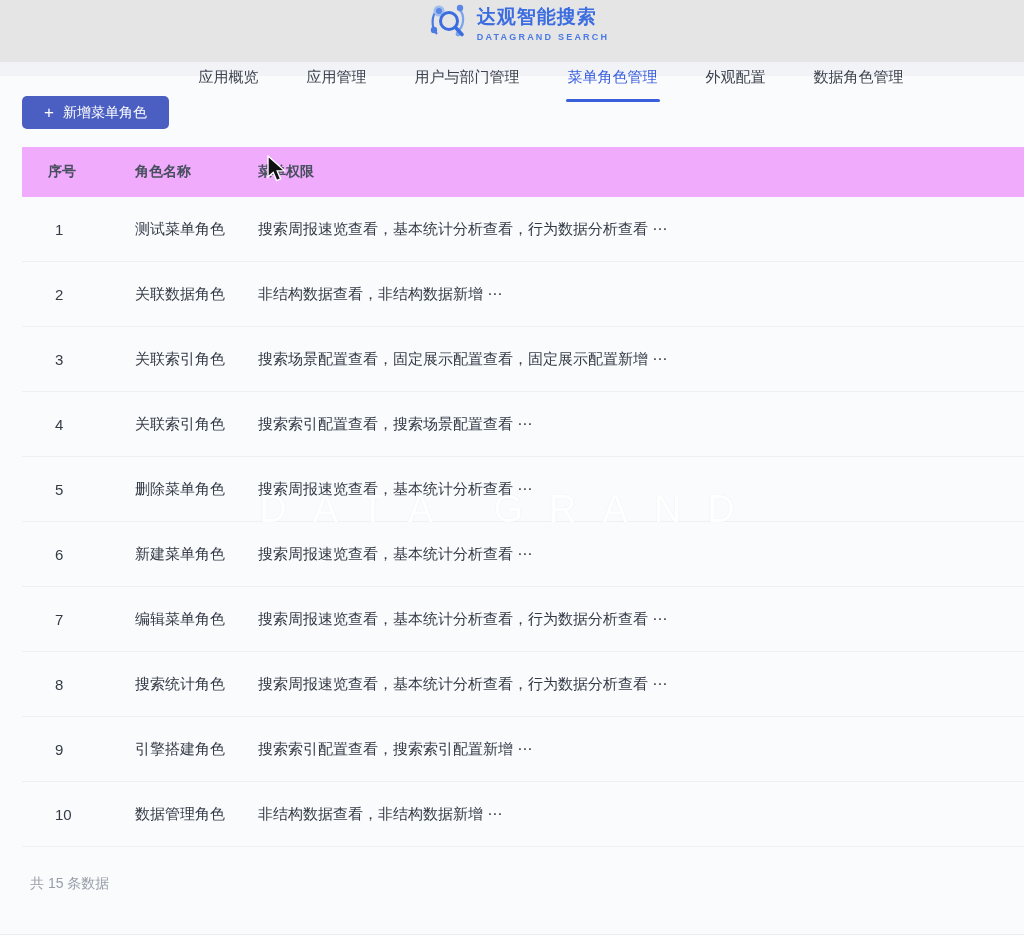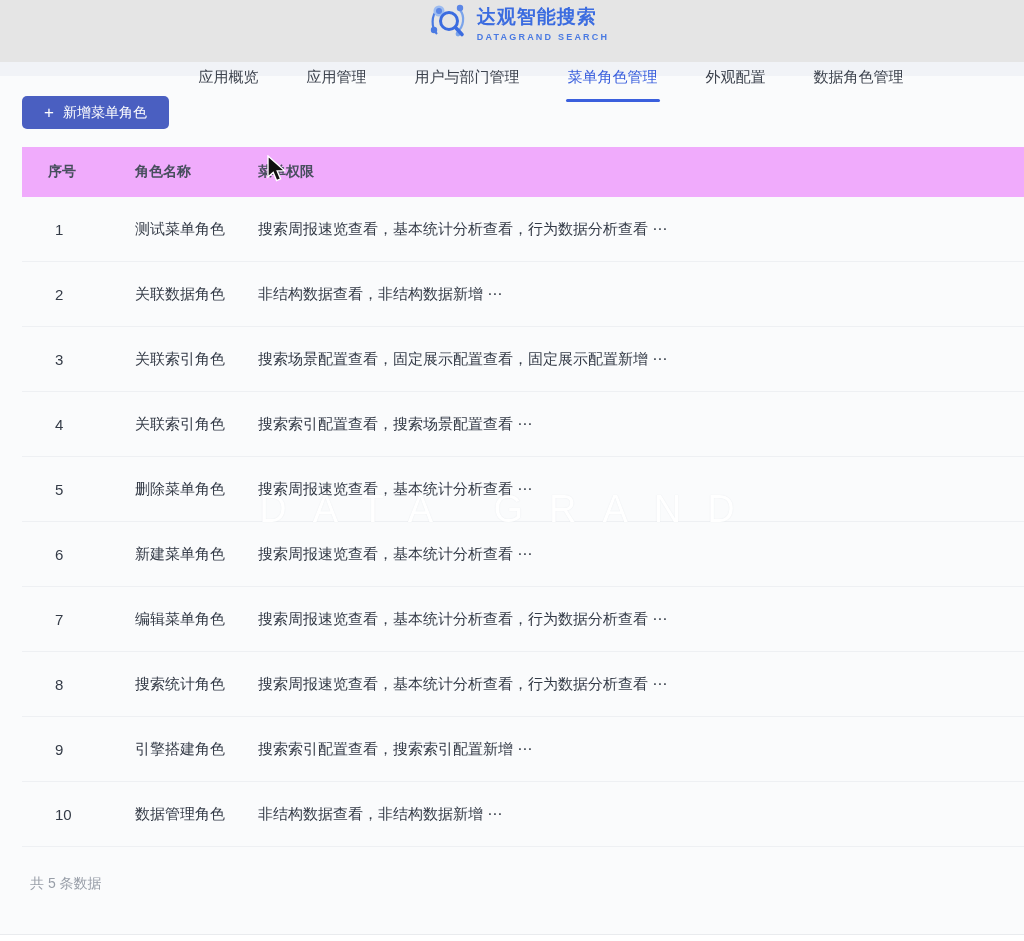--- a/index.html
+++ b/index.html
@@ -148,21 +148,21 @@
       <div>引擎搭建角色</div>
       <div>搜索索引配置查看，搜索索引配置新增 ⋯</div>
     </div>
     <div class="t-row">
       <div class="c1">10</div>
       <div>数据管理角色</div>
       <div>非结构数据查看，非结构数据新增 ⋯</div>
     </div>
   </div>
 
-  <div class="count-bar">共 5 条数据</div>
+  <div class="count-bar">共 15 条数据</div>
 
   <div class="watermark">
     <div class="wm-en">DATA GRAND</div>
   </div>
 </main>
 
 <div class="cursor">
   <svg width="22" height="28" viewBox="0 0 22 28">
     <path d="M2 1 L2 22 L7.2 17.4 L10.6 25.6 L14.6 23.9 L11.2 15.9 L18.4 15.6 Z" fill="#111" stroke="#fff" stroke-width="1.4"></path>
   </svg>

